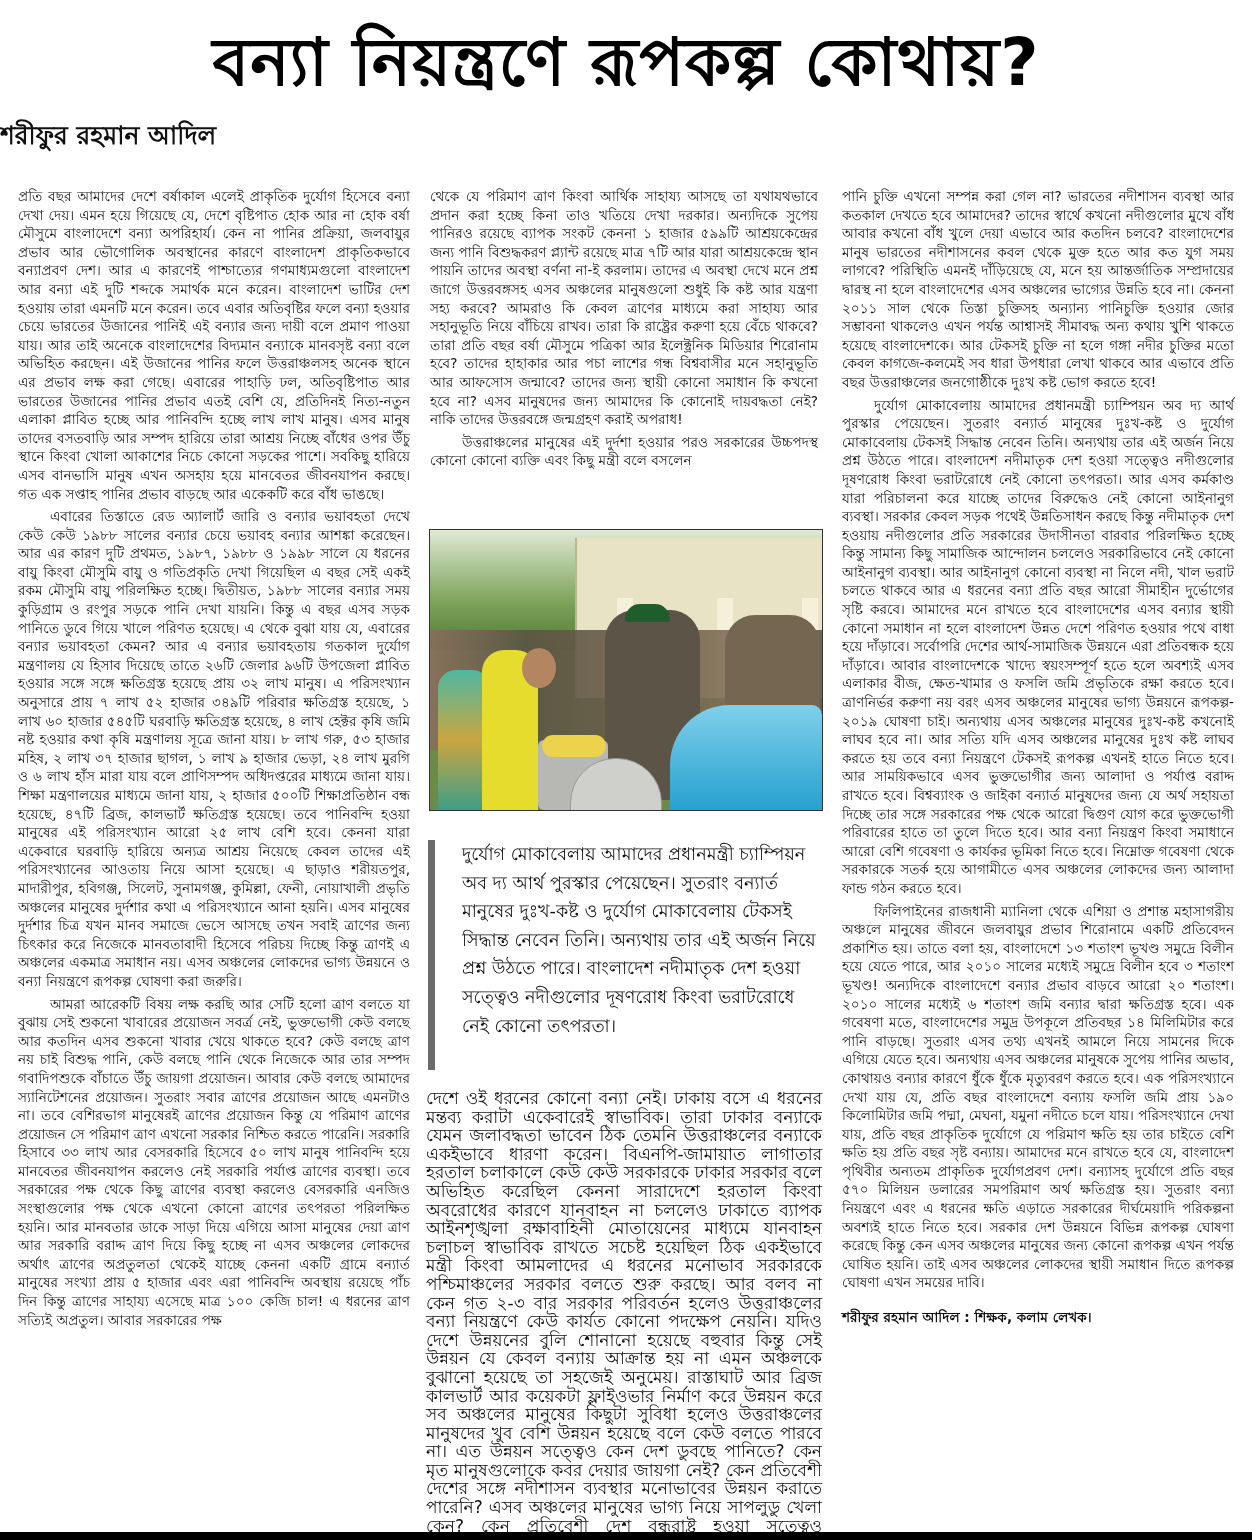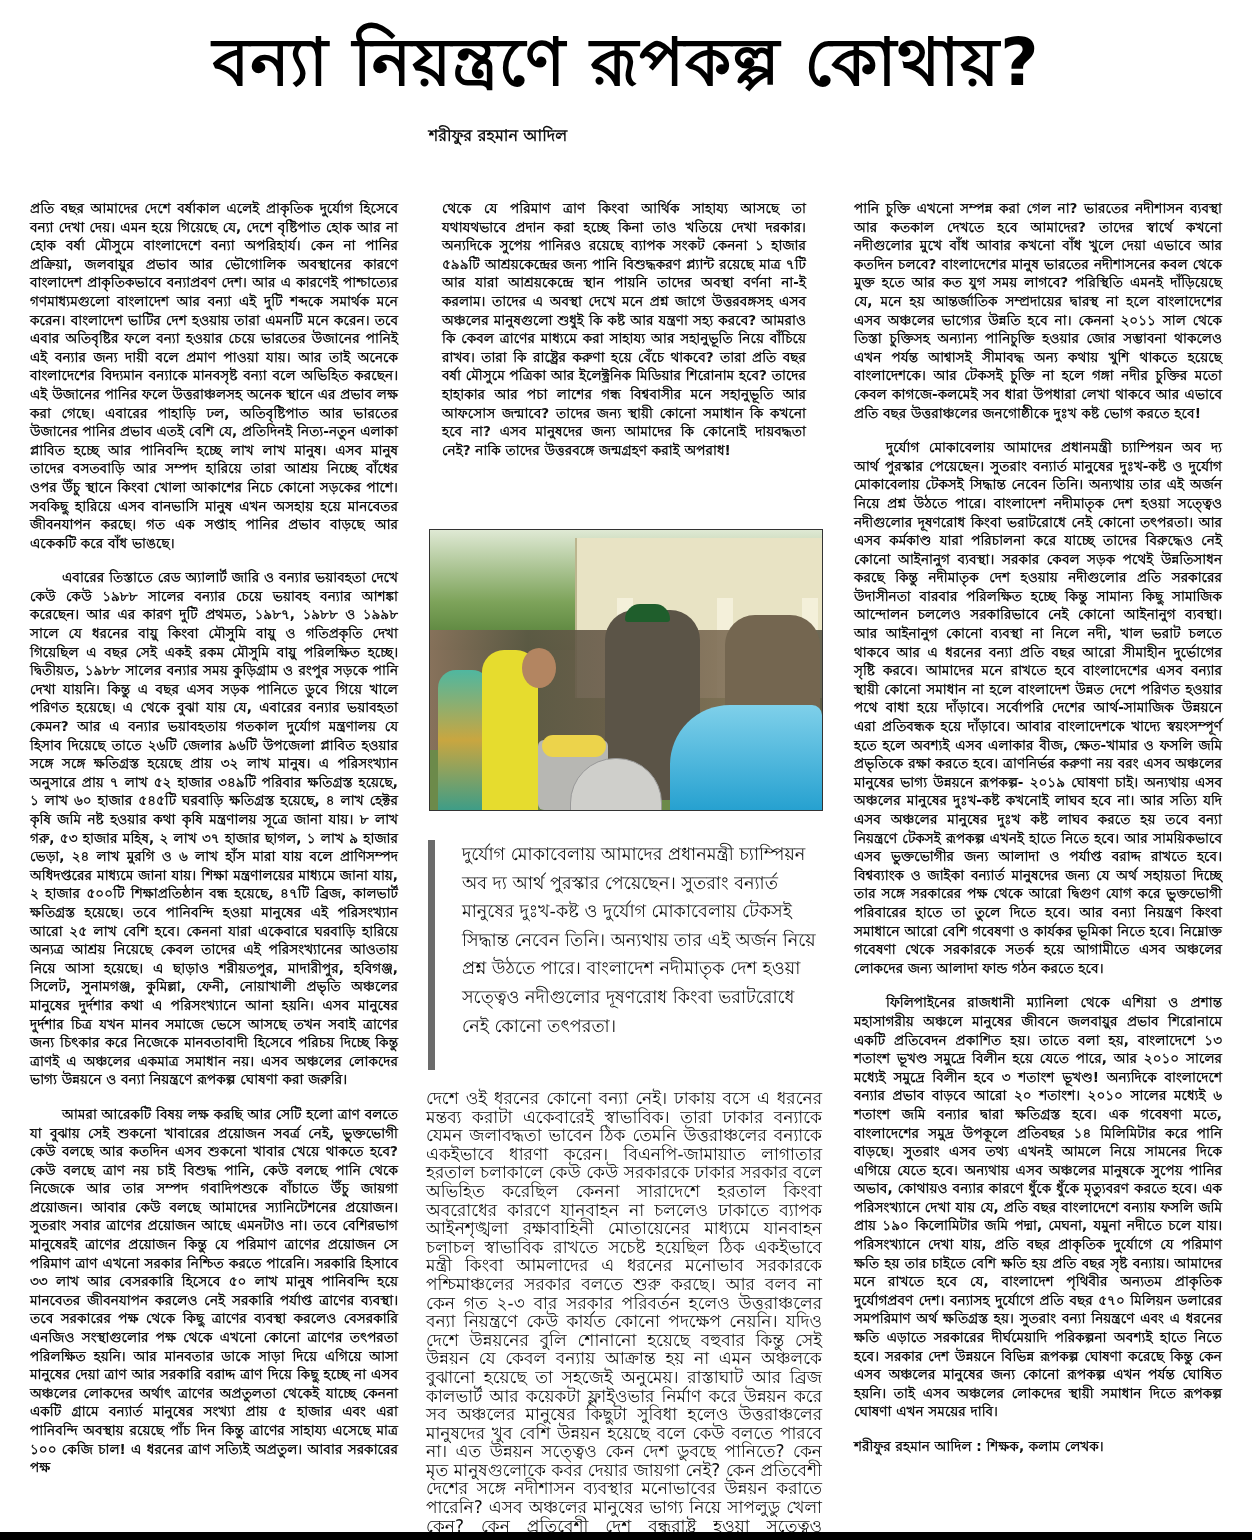--- a/index.html
+++ b/index.html
@@ -1,20 +1,20 @@
 <!DOCTYPE html>
 <html><head>
 <meta charset="utf-8">
 <style>
   html, body { margin: 0; padding: 0; background: #ffffff; }
   body { width: 1252px; height: 1540px; position: relative; overflow: hidden; color: #111; font-family: "DejaVu Sans", sans-serif; }
   .headline { position: absolute; left: 0; top: 18px; width: 1252px; text-align: center; font-size: 66px; font-weight: bold; letter-spacing: 1px; line-height: 90px; color: #000000; font-family: "DejaVu Sans", sans-serif; }
-  .byline { position: absolute; left: 0; top: 118px; width: 996px; text-align: center; font-size: 16px; font-weight: bold; color: #111; line-height: 36px; font-family: "DejaVu Sans", sans-serif; }
+  .byline { position: absolute; left: 0; top: 118px; width: 996px; text-align: left; font-size: 25px; font-weight: bold; color: #111; line-height: 36px; font-family: "DejaVu Sans", sans-serif; }
   .col { position: absolute; top: 183px; font-size: 13.6px; line-height: 18.6px; text-align: justify; color: #111; font-family: "DejaVu Sans", sans-serif; }
-  .col p { margin: 16px; text-indent: 0; font-weight: bold; }
+  .col p { margin: 4px; text-indent: 0; }
   .col p.ind { text-indent: 32px; }
   .col-left { left: 14px; width: 400px; }
   .col-mid { left: 426px; width: 396px; }
   .col-mid-bottom { position: absolute; left: 426px; top: 1089px; width: 396px; font-size: 17px; line-height: 18.6px; text-align: justify; font-family: "DejaVu Sans", sans-serif; }
   .col-right { left: 838px; width: 400px; }
   .photo { position: absolute; left: 429px; top: 529px; width: 392px; height: 280px; border: 1px solid #333; overflow: hidden; background: #6c8a4a; }
   .photo .sky { position:absolute; left:0; top:0; width:100%; height:120px; background: linear-gradient(180deg,#dfe9d4 0%, #7da35a 60%, #4f7a34 100%); }
   .photo .building { position:absolute; left:145px; top:8px; width:247px; height:160px; background:#e8e3c4; border-left:2px solid #bcb68f; }
   .photo .building .pillar { position:absolute; top:60px; width:16px; height:100px; background:#f4f0da; }
   .photo .crowd { position:absolute; left:0; top:100px; width:100%; height:120px; background: linear-gradient(90deg,#8a6f5d,#5b5544,#6b5b4a,#7e6d55,#5e5a48); opacity:.9; }
@@ -41,20 +41,21 @@
 <div class="byline">শরীফুর রহমান আদিল</div>
 
 <div class="col col-left">
   <p>প্রতি বছর আমাদের দেশে বর্ষাকাল এলেই প্রাকৃতিক দুর্যোগ হিসেবে বন্যা দেখা দেয়। এমন হয়ে গিয়েছে যে, দেশে বৃষ্টিপাত হোক আর না হোক বর্ষা মৌসুমে বাংলাদেশে বন্যা অপরিহার্য। কেন না পানির প্রক্রিয়া, জলবায়ুর প্রভাব আর ভৌগোলিক অবস্থানের কারণে বাংলাদেশ প্রাকৃতিকভাবে বন্যাপ্রবণ দেশ। আর এ কারণেই পাশ্চাত্যের গণমাধ্যমগুলো বাংলাদেশ আর বন্যা এই দুটি শব্দকে সমার্থক মনে করেন। বাংলাদেশ ভাটির দেশ হওয়ায় তারা এমনটি মনে করেন। তবে এবার অতিবৃষ্টির ফলে বন্যা হওয়ার চেয়ে ভারতের উজানের পানিই এই বন্যার জন্য দায়ী বলে প্রমাণ পাওয়া যায়। আর তাই অনেকে বাংলাদেশের বিদ্যমান বন্যাকে মানবসৃষ্ট বন্যা বলে অভিহিত করছেন। এই উজানের পানির ফলে উত্তরাঞ্চলসহ অনেক স্থানে এর প্রভাব লক্ষ করা গেছে। এবারের পাহাড়ি ঢল, অতিবৃষ্টিপাত আর ভারতের উজানের পানির প্রভাব এতই বেশি যে, প্রতিদিনই নিত্য-নতুন এলাকা প্লাবিত হচ্ছে আর পানিবন্দি হচ্ছে লাখ লাখ মানুষ। এসব মানুষ তাদের বসতবাড়ি আর সম্পদ হারিয়ে তারা আশ্রয় নিচ্ছে বাঁধের ওপর উঁচু স্থানে কিংবা খোলা আকাশের নিচে কোনো সড়কের পাশে। সবকিছু হারিয়ে এসব বানভাসি মানুষ এখন অসহায় হয়ে মানবেতর জীবনযাপন করছে। গত এক সপ্তাহ পানির প্রভাব বাড়ছে আর একেকটি করে বাঁধ ভাঙছে।</p>
   <p class="ind">এবারের তিস্তাতে রেড অ্যালার্ট জারি ও বন্যার ভয়াবহতা দেখে কেউ কেউ ১৯৮৮ সালের বন্যার চেয়ে ভয়াবহ বন্যার আশঙ্কা করেছেন। আর এর কারণ দুটি প্রথমত, ১৯৮৭, ১৯৮৮ ও ১৯৯৮ সালে যে ধরনের বায়ু কিংবা মৌসুমি বায়ু ও গতিপ্রকৃতি দেখা গিয়েছিল এ বছর সেই একই রকম মৌসুমি বায়ু পরিলক্ষিত হচ্ছে। দ্বিতীয়ত, ১৯৮৮ সালের বন্যার সময় কুড়িগ্রাম ও রংপুর সড়কে পানি দেখা যায়নি। কিন্তু এ বছর এসব সড়ক পানিতে ডুবে গিয়ে খালে পরিণত হয়েছে। এ থেকে বুঝা যায় যে, এবারের বন্যার ভয়াবহতা কেমন? আর এ বন্যার ভয়াবহতায় গতকাল দুর্যোগ মন্ত্রণালয় যে হিসাব দিয়েছে তাতে ২৬টি জেলার ৯৬টি উপজেলা প্লাবিত হওয়ার সঙ্গে সঙ্গে ক্ষতিগ্রস্ত হয়েছে প্রায় ৩২ লাখ মানুষ। এ পরিসংখ্যান অনুসারে প্রায় ৭ লাখ ৫২ হাজার ৩৪৯টি পরিবার ক্ষতিগ্রস্ত হয়েছে, ১ লাখ ৬০ হাজার ৫৪৫টি ঘরবাড়ি ক্ষতিগ্রস্ত হয়েছে, ৪ লাখ হেক্টর কৃষি জমি নষ্ট হওয়ার কথা কৃষি মন্ত্রণালয় সূত্রে জানা যায়। ৮ লাখ গরু, ৫৩ হাজার মহিষ, ২ লাখ ৩৭ হাজার ছাগল, ১ লাখ ৯ হাজার ভেড়া, ২৪ লাখ মুরগি ও ৬ লাখ হাঁস মারা যায় বলে প্রাণিসম্পদ অধিদপ্তরের মাধ্যমে জানা যায়। শিক্ষা মন্ত্রণালয়ের মাধ্যমে জানা যায়, ২ হাজার ৫০০টি শিক্ষাপ্রতিষ্ঠান বন্ধ হয়েছে, ৪৭টি ব্রিজ, কালভার্ট ক্ষতিগ্রস্ত হয়েছে। তবে পানিবন্দি হওয়া মানুষের এই পরিসংখ্যান আরো ২৫ লাখ বেশি হবে। কেননা যারা একেবারে ঘরবাড়ি হারিয়ে অন্যত্র আশ্রয় নিয়েছে কেবল তাদের এই পরিসংখ্যানের আওতায় নিয়ে আসা হয়েছে। এ ছাড়াও শরীয়তপুর, মাদারীপুর, হবিগঞ্জ, সিলেট, সুনামগঞ্জ, কুমিল্লা, ফেনী, নোয়াখালী প্রভৃতি অঞ্চলের মানুষের দুর্দশার কথা এ পরিসংখ্যানে আনা হয়নি। এসব মানুষের দুর্দশার চিত্র যখন মানব সমাজে ভেসে আসছে তখন সবাই ত্রাণের জন্য চিৎকার করে নিজেকে মানবতাবাদী হিসেবে পরিচয় দিচ্ছে কিন্তু ত্রাণই এ অঞ্চলের একমাত্র সমাধান নয়। এসব অঞ্চলের লোকদের ভাগ্য উন্নয়নে ও বন্যা নিয়ন্ত্রণে রূপকল্প ঘোষণা করা জরুরি।</p>
   <p class="ind">আমরা আরেকটি বিষয় লক্ষ করছি আর সেটি হলো ত্রাণ বলতে যা বুঝায় সেই শুকনো খাবারের প্রয়োজন সবর্ত্র নেই, ভুক্তভোগী কেউ বলছে আর কতদিন এসব শুকনো খাবার খেয়ে থাকতে হবে? কেউ বলছে ত্রাণ নয় চাই বিশুদ্ধ পানি, কেউ বলছে পানি থেকে নিজেকে আর তার সম্পদ গবাদিপশুকে বাঁচাতে উঁচু জায়গা প্রয়োজন। আবার কেউ বলছে আমাদের স্যানিটেশনের প্রয়োজন। সুতরাং সবার ত্রাণের প্রয়োজন আছে এমনটাও না। তবে বেশিরভাগ মানুষেরই ত্রাণের প্রয়োজন কিন্তু যে পরিমাণ ত্রাণের প্রয়োজন সে পরিমাণ ত্রাণ এখনো সরকার নিশ্চিত করতে পারেনি। সরকারি হিসাবে ৩৩ লাখ আর বেসরকারি হিসেবে ৫০ লাখ মানুষ পানিবন্দি হয়ে মানবেতর জীবনযাপন করলেও নেই সরকারি পর্যাপ্ত ত্রাণের ব্যবস্থা। তবে সরকারের পক্ষ থেকে কিছু ত্রাণের ব্যবস্থা করলেও বেসরকারি এনজিও সংস্থাগুলোর পক্ষ থেকে এখনো কোনো ত্রাণের তৎপরতা পরিলক্ষিত হয়নি। আর মানবতার ডাকে সাড়া দিয়ে এগিয়ে আসা মানুষের দেয়া ত্রাণ আর সরকারি বরাদ্দ ত্রাণ দিয়ে কিছু হচ্ছে না এসব অঞ্চলের লোকদের অর্থাৎ ত্রাণের অপ্রতুলতা থেকেই যাচ্ছে কেননা একটি গ্রামে বন্যার্ত মানুষের সংখ্যা প্রায় ৫ হাজার এবং এরা পানিবন্দি অবস্থায় রয়েছে পাঁচ দিন কিন্তু ত্রাণের সাহায্য এসেছে মাত্র ১০০ কেজি চাল! এ ধরনের ত্রাণ সত্যিই অপ্রতুল। আবার সরকারের পক্ষ</p>
 </div>
 
 <div class="col col-mid">
   <p>থেকে যে পরিমাণ ত্রাণ কিংবা আর্থিক সাহায্য আসছে তা যথাযথভাবে প্রদান করা হচ্ছে কিনা তাও খতিয়ে দেখা দরকার। অন্যদিকে সুপেয় পানিরও রয়েছে ব্যাপক সংকট কেননা ১ হাজার ৫৯৯টি আশ্রয়কেন্দ্রের জন্য পানি বিশুদ্ধকরণ প্ল্যান্ট রয়েছে মাত্র ৭টি আর যারা আশ্রয়কেন্দ্রে স্থান পায়নি তাদের অবস্থা বর্ণনা না-ই করলাম। তাদের এ অবস্থা দেখে মনে প্রশ্ন জাগে উত্তরবঙ্গসহ এসব অঞ্চলের মানুষগুলো শুধুই কি কষ্ট আর যন্ত্রণা সহ্য করবে? আমরাও কি কেবল ত্রাণের মাধ্যমে করা সাহায্য আর সহানুভূতি নিয়ে বাঁচিয়ে রাখব। তারা কি রাষ্ট্রের করুণা হয়ে বেঁচে থাকবে? তারা প্রতি বছর বর্ষা মৌসুমে পত্রিকা আর ইলেক্ট্রনিক মিডিয়ার শিরোনাম হবে? তাদের হাহাকার আর পচা লাশের গন্ধ বিশ্ববাসীর মনে সহানুভূতি আর আফসোস জন্মাবে? তাদের জন্য স্থায়ী কোনো সমাধান কি কখনো হবে না? এসব মানুষদের জন্য আমাদের কি কোনোই দায়বদ্ধতা নেই? নাকি তাদের উত্তরবঙ্গে জন্মগ্রহণ করাই অপরাধ!</p>
+  <p class="ind">উত্তরাঞ্চলের মানুষের এই দুর্দশা হওয়ার পরও সরকারের উচ্চপদস্থ কোনো কোনো ব্যক্তি এবং কিছু মন্ত্রী বলে বসলেন</p>
 </div>
 
 <div class="photo" title="বন্যার্তদের মাঝে ত্রাণ বিতরণ করছেন সীমান্তরক্ষী বাহিনীর সদস্যরা">
   <div class="sky"></div>
   <div class="building">
     <div class="pillar" style="left:40px"></div>
     <div class="pillar" style="left:140px"></div>
     <div class="pillar" style="left:225px"></div>
   </div>
   <div class="crowd"></div>

